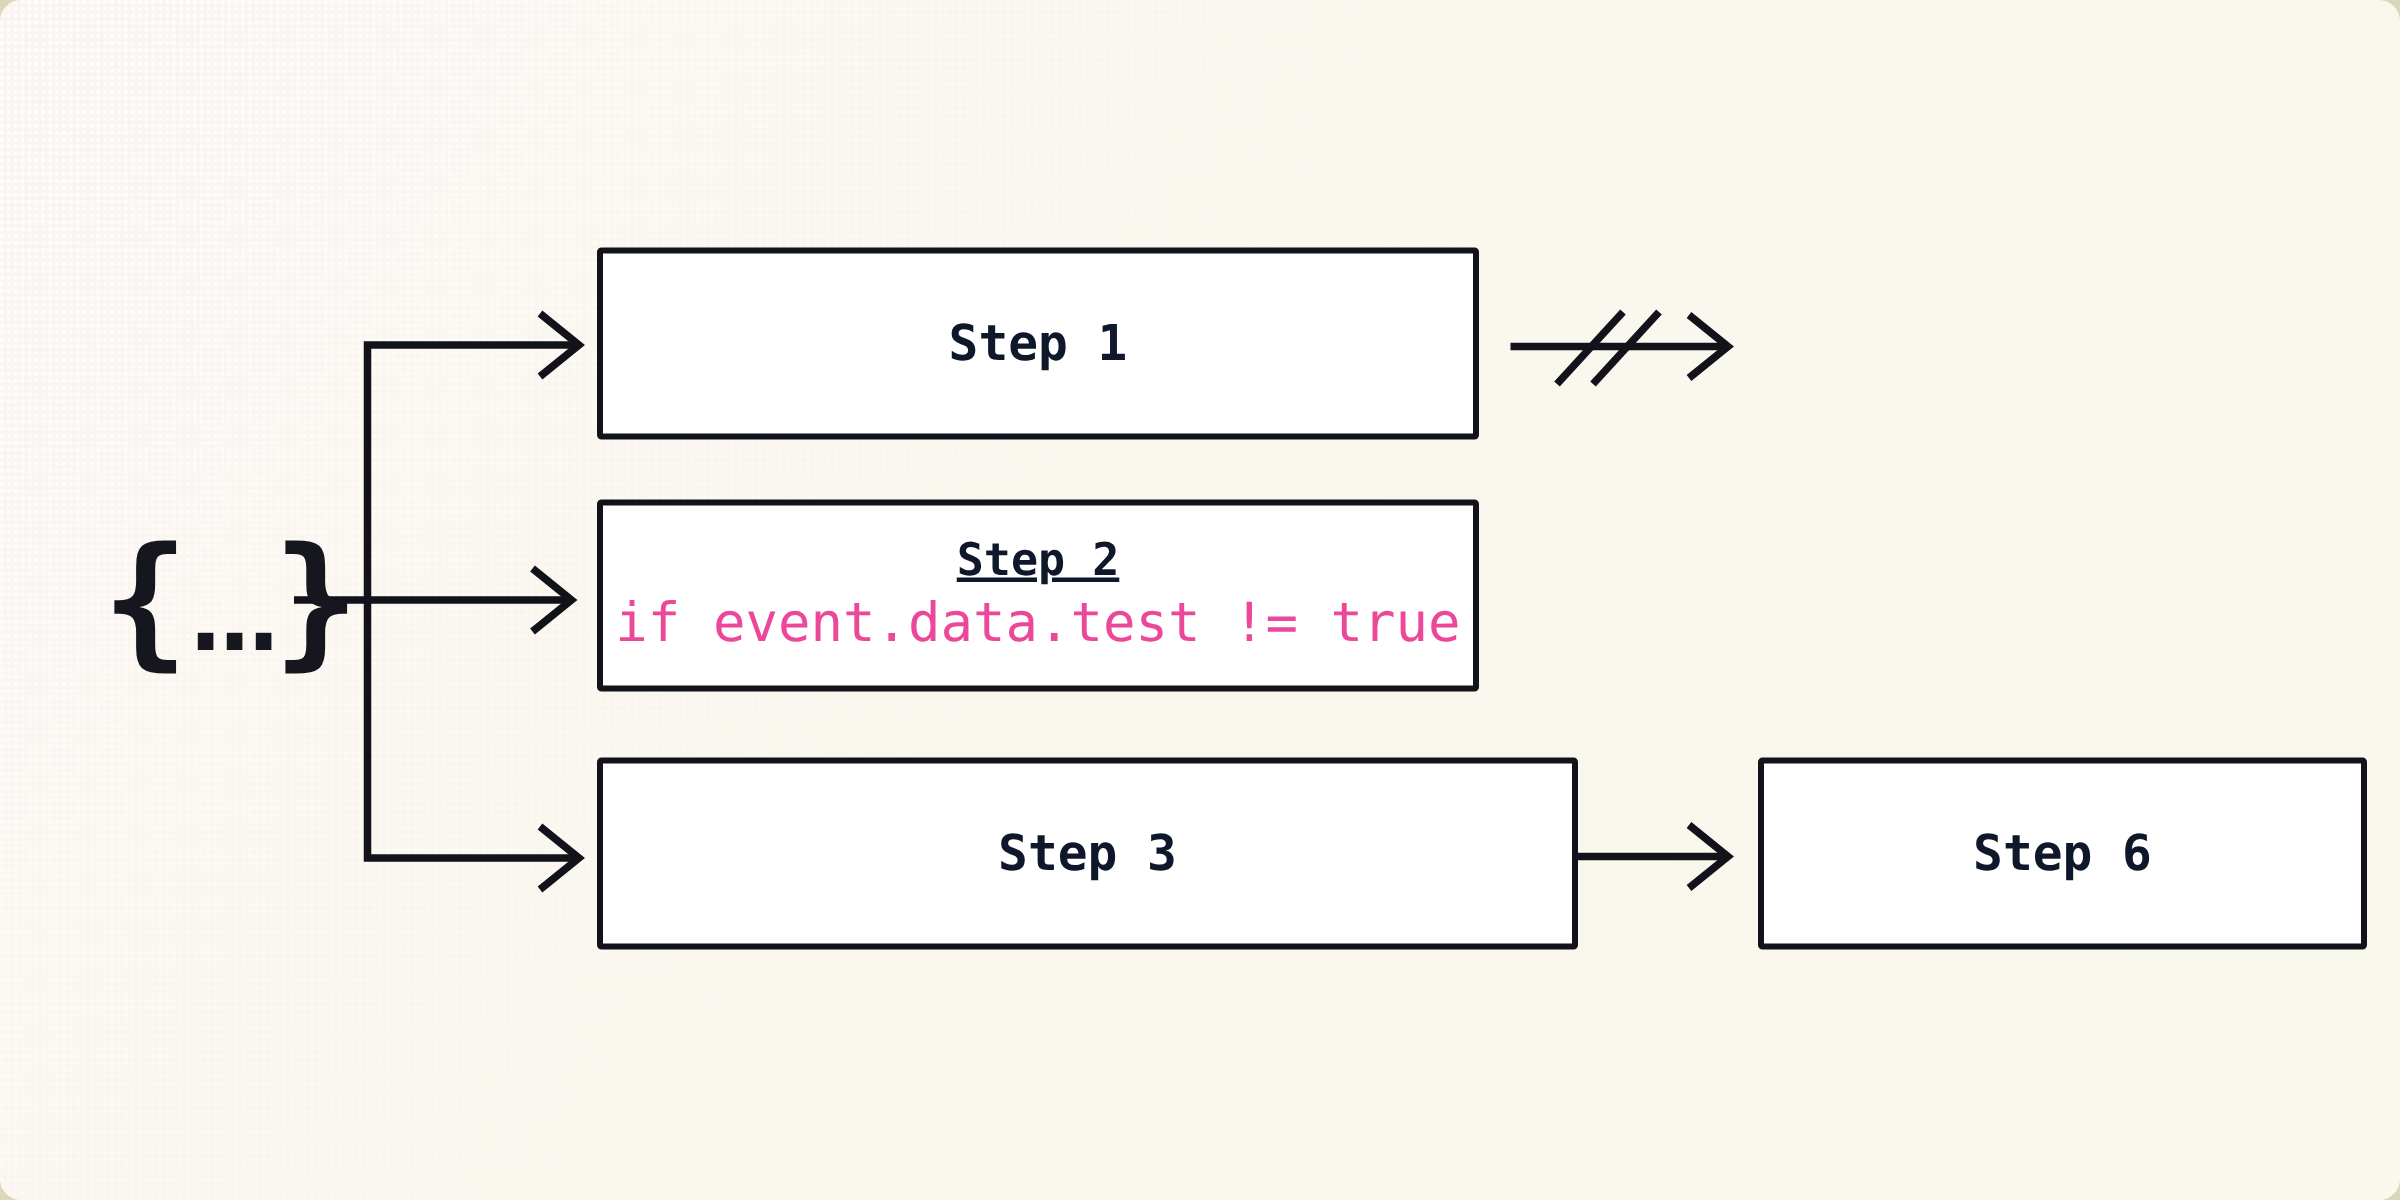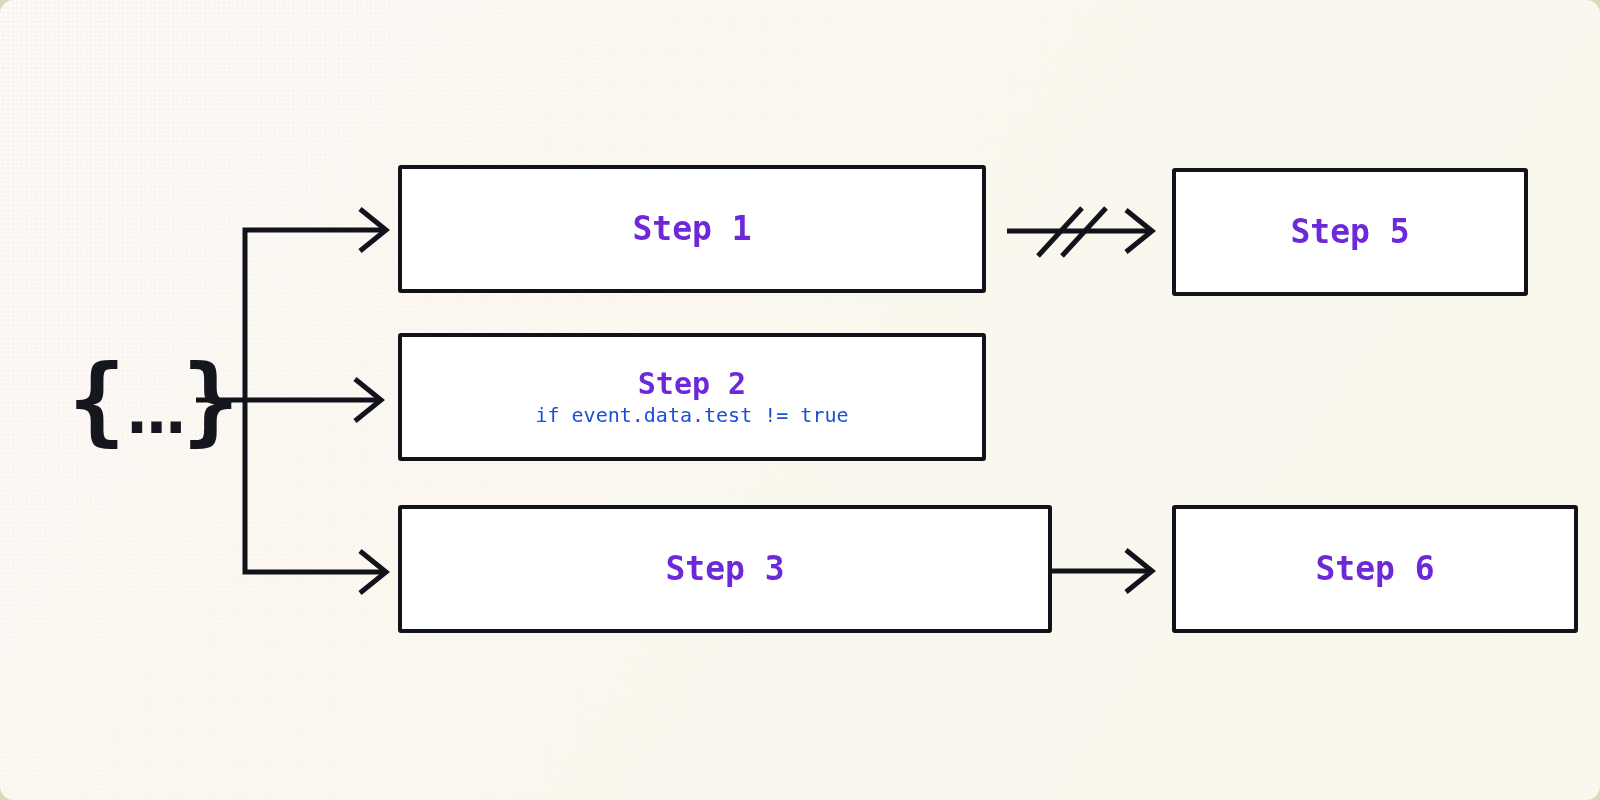--- a/index.html
+++ b/index.html
@@ -36,30 +36,30 @@
     background: #ffffff;
     border: 4px solid #11121a;
     border-radius: 3px;
     display: flex;
     flex-direction: column;
     align-items: center;
     justify-content: center;
     gap: 2px;
   }
   .node .title {
-    color: #6d28d9;
+    color: #0f172a;
     font-weight: bold;
     font-size: 33px;
     line-height: 1.15;
     white-space: nowrap;
   }
-  .node .title.small { font-size: 30px; }
+  .node .title.small { font-size: 30px; text-decoration: underline; }
   .node .subtitle {
-    color: #1d4ed8;
-    font-size: 20px;
+    color: #ec4899;
+    font-size: 36px;
     line-height: 1.2;
     white-space: nowrap;
   }
 
   #node-step-1 { left: 398px; top: 165px; width: 588px; height: 128px; }
   #node-step-2 { left: 398px; top: 333px; width: 588px; height: 128px; }
   #node-step-3 { left: 398px; top: 505px; width: 654px; height: 128px; }
   #node-step-5 { left: 1172px; top: 168px; width: 356px; height: 128px; }
   #node-step-6 { left: 1172px; top: 505px; width: 406px; height: 128px; }
 
@@ -137,21 +137,18 @@
 
   <div class="node" id="node-step-2">
     <div class="title small">Step 2</div>
     <div class="subtitle">if event.data.test != true</div>
   </div>
 
   <div class="node" id="node-step-3">
     <div class="title">Step 3</div>
   </div>
 
-  <div class="node" id="node-step-5">
-    <div class="title">Step 5</div>
-  </div>
 
   <div class="node" id="node-step-6">
     <div class="title">Step 6</div>
   </div>
 
 </div>
 
 </body></html>

